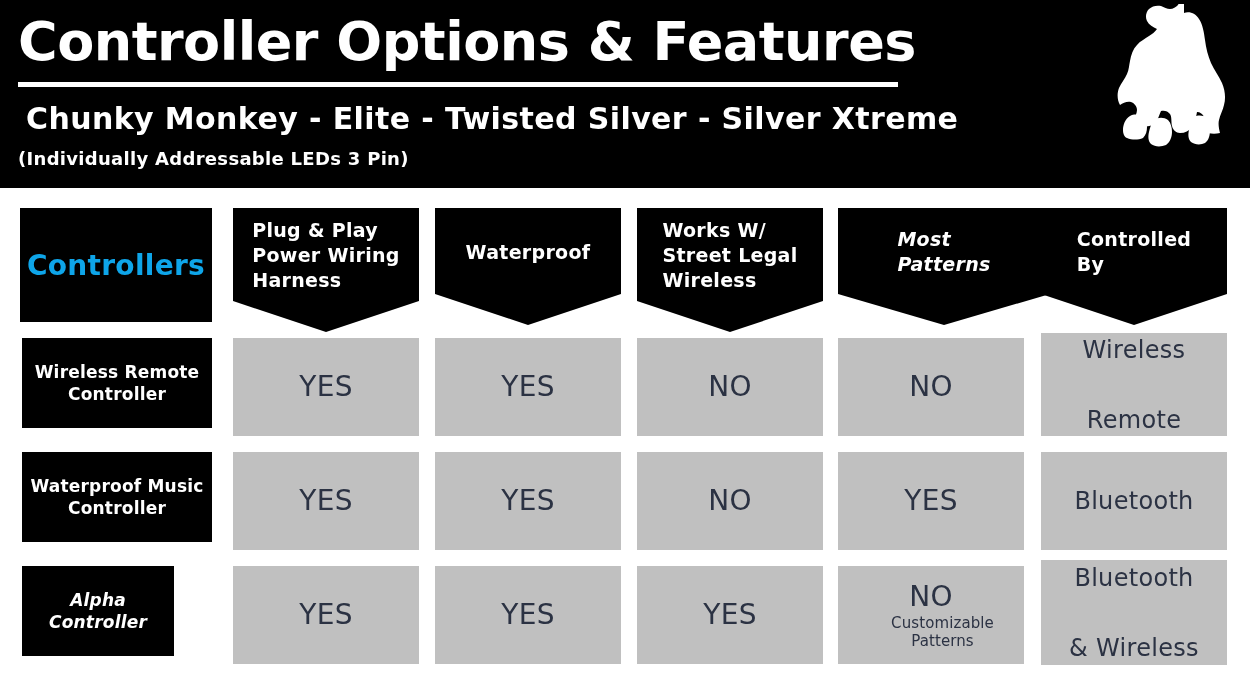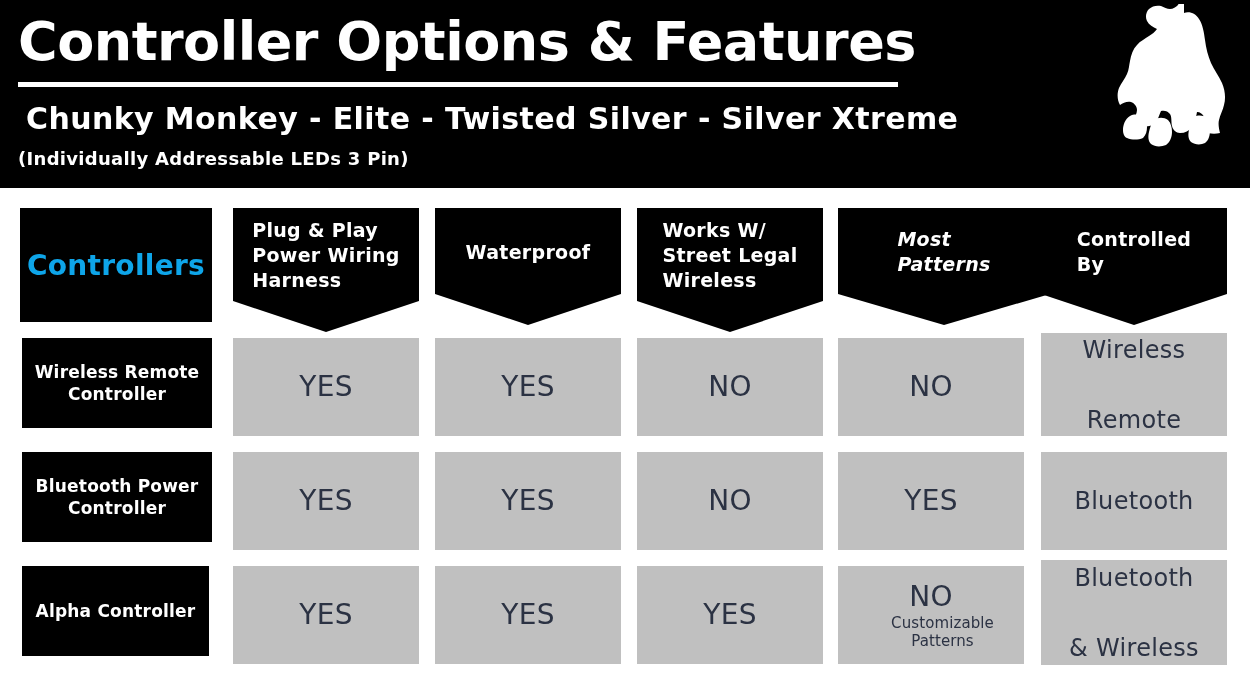--- a/index.html
+++ b/index.html
@@ -172,33 +172,33 @@
     <div class="cell" style="left:435px; top:150px; width:186px; height:98px;">YES</div>
     <div class="cell" style="left:637px; top:150px; width:186px; height:98px;">NO</div>
     <div class="cell" style="left:838px; top:150px; width:186px; height:98px;">NO</div>
     <div class="cell big" style="left:1041px; top:145px; width:186px; height:103px;">
       <span class="main-line">Wireless</span>
       <span class="main-line">Remote</span>
     </div>
 
     <div class="rowlabel" style="left:22px; top:264px; width:190px; height:90px;">
       <div>
-        <div>Bluetooth Power</div>
+        <div>Waterproof Music</div>
         <div>Controller</div>
       </div>
     </div>
     <div class="cell" style="left:233px; top:264px; width:186px; height:98px;">YES</div>
     <div class="cell" style="left:435px; top:264px; width:186px; height:98px;">YES</div>
     <div class="cell" style="left:637px; top:264px; width:186px; height:98px;">NO</div>
     <div class="cell" style="left:838px; top:264px; width:186px; height:98px;">YES</div>
     <div class="cell big" style="left:1041px; top:264px; width:186px; height:98px;">
       <span class="main-line">Bluetooth</span>
     </div>
 
-    <div class="rowlabel" style="left:22px; top:378px; width:187px; height:90px;">
+    <div class="rowlabel" style="left:22px; top:378px; width:152px; height:90px;font-style:italic;">
       <div>
         <div>Alpha Controller</div>
       </div>
     </div>
     <div class="cell" style="left:233px; top:378px; width:186px; height:98px;">YES</div>
     <div class="cell" style="left:435px; top:378px; width:186px; height:98px;">YES</div>
     <div class="cell" style="left:637px; top:378px; width:186px; height:98px;">YES</div>
     <div class="cell" style="left:838px; top:378px; width:186px; height:98px;">
       <span class="main-line">NO</span>
       <span class="sub">Customizable</span>

